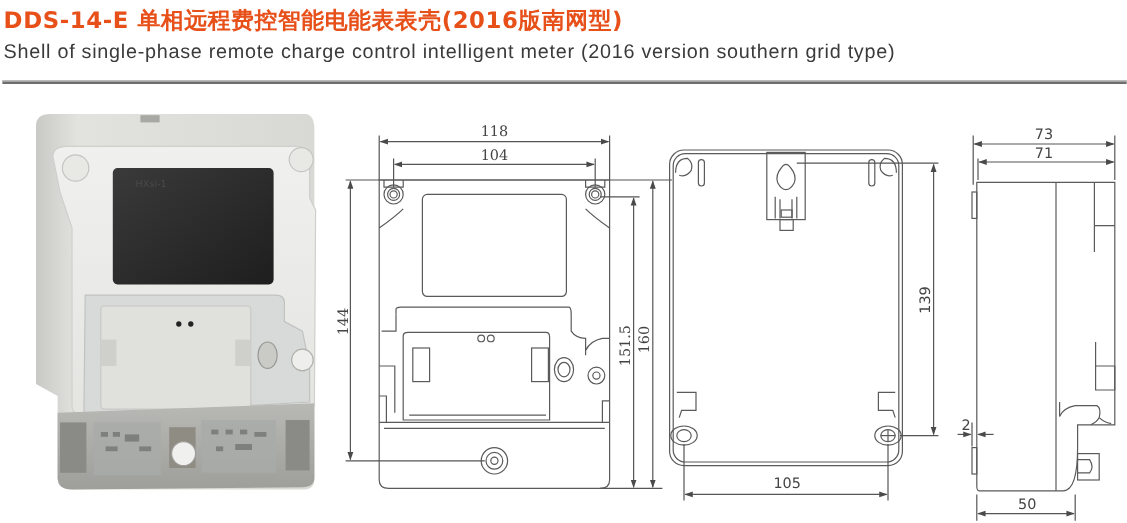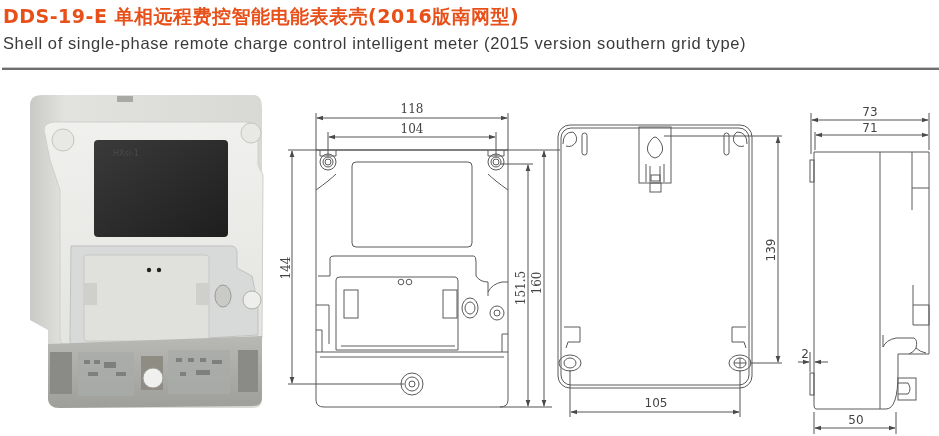--- a/index.html
+++ b/index.html
@@ -19,22 +19,22 @@
     background: #6e6e6e; border-top: 1px solid #c8c8c8;
   }
   .photo { position: absolute; left: 20px; top: 88px; width: 260px; height: 330px; }
   .drawing { position: absolute; left: 0; top: 0; width: 939px; height: 436px; }
   .dimtext { font-family: "DejaVu Serif", serif; font-size: 12px; fill: #444; }
   .dimtext-sans { font-family: "DejaVu Sans", sans-serif; font-size: 12px; fill: #444; }
 </style>
 </head>
 <body>
 
-<div class="title">DDS-19-E 单相远程费控智能电能表表壳(2016版南网型)</div>
-<div class="subtitle">Shell of single-phase remote charge control intelligent meter (2015 version southern grid type)</div>
+<div class="title">DDS-14-E 单相远程费控智能电能表表壳(2016版南网型)</div>
+<div class="subtitle">Shell of single-phase remote charge control intelligent meter (2016 version southern grid type)</div>
 <div class="divider"></div>
 
 <svg class="photo" viewBox="20 88 260 330" xmlns="http://www.w3.org/2000/svg">
   <defs>
     <linearGradient id="bodyGrad" x1="0" y1="0" x2="1" y2="0">
       <stop offset="0" stop-color="#c9c9c6"></stop>
       <stop offset="0.15" stop-color="#e2e2df"></stop>
       <stop offset="1" stop-color="#d8d8d5"></stop>
     </linearGradient>
     <linearGradient id="coverGrad" x1="0" y1="0" x2="0" y2="1">

